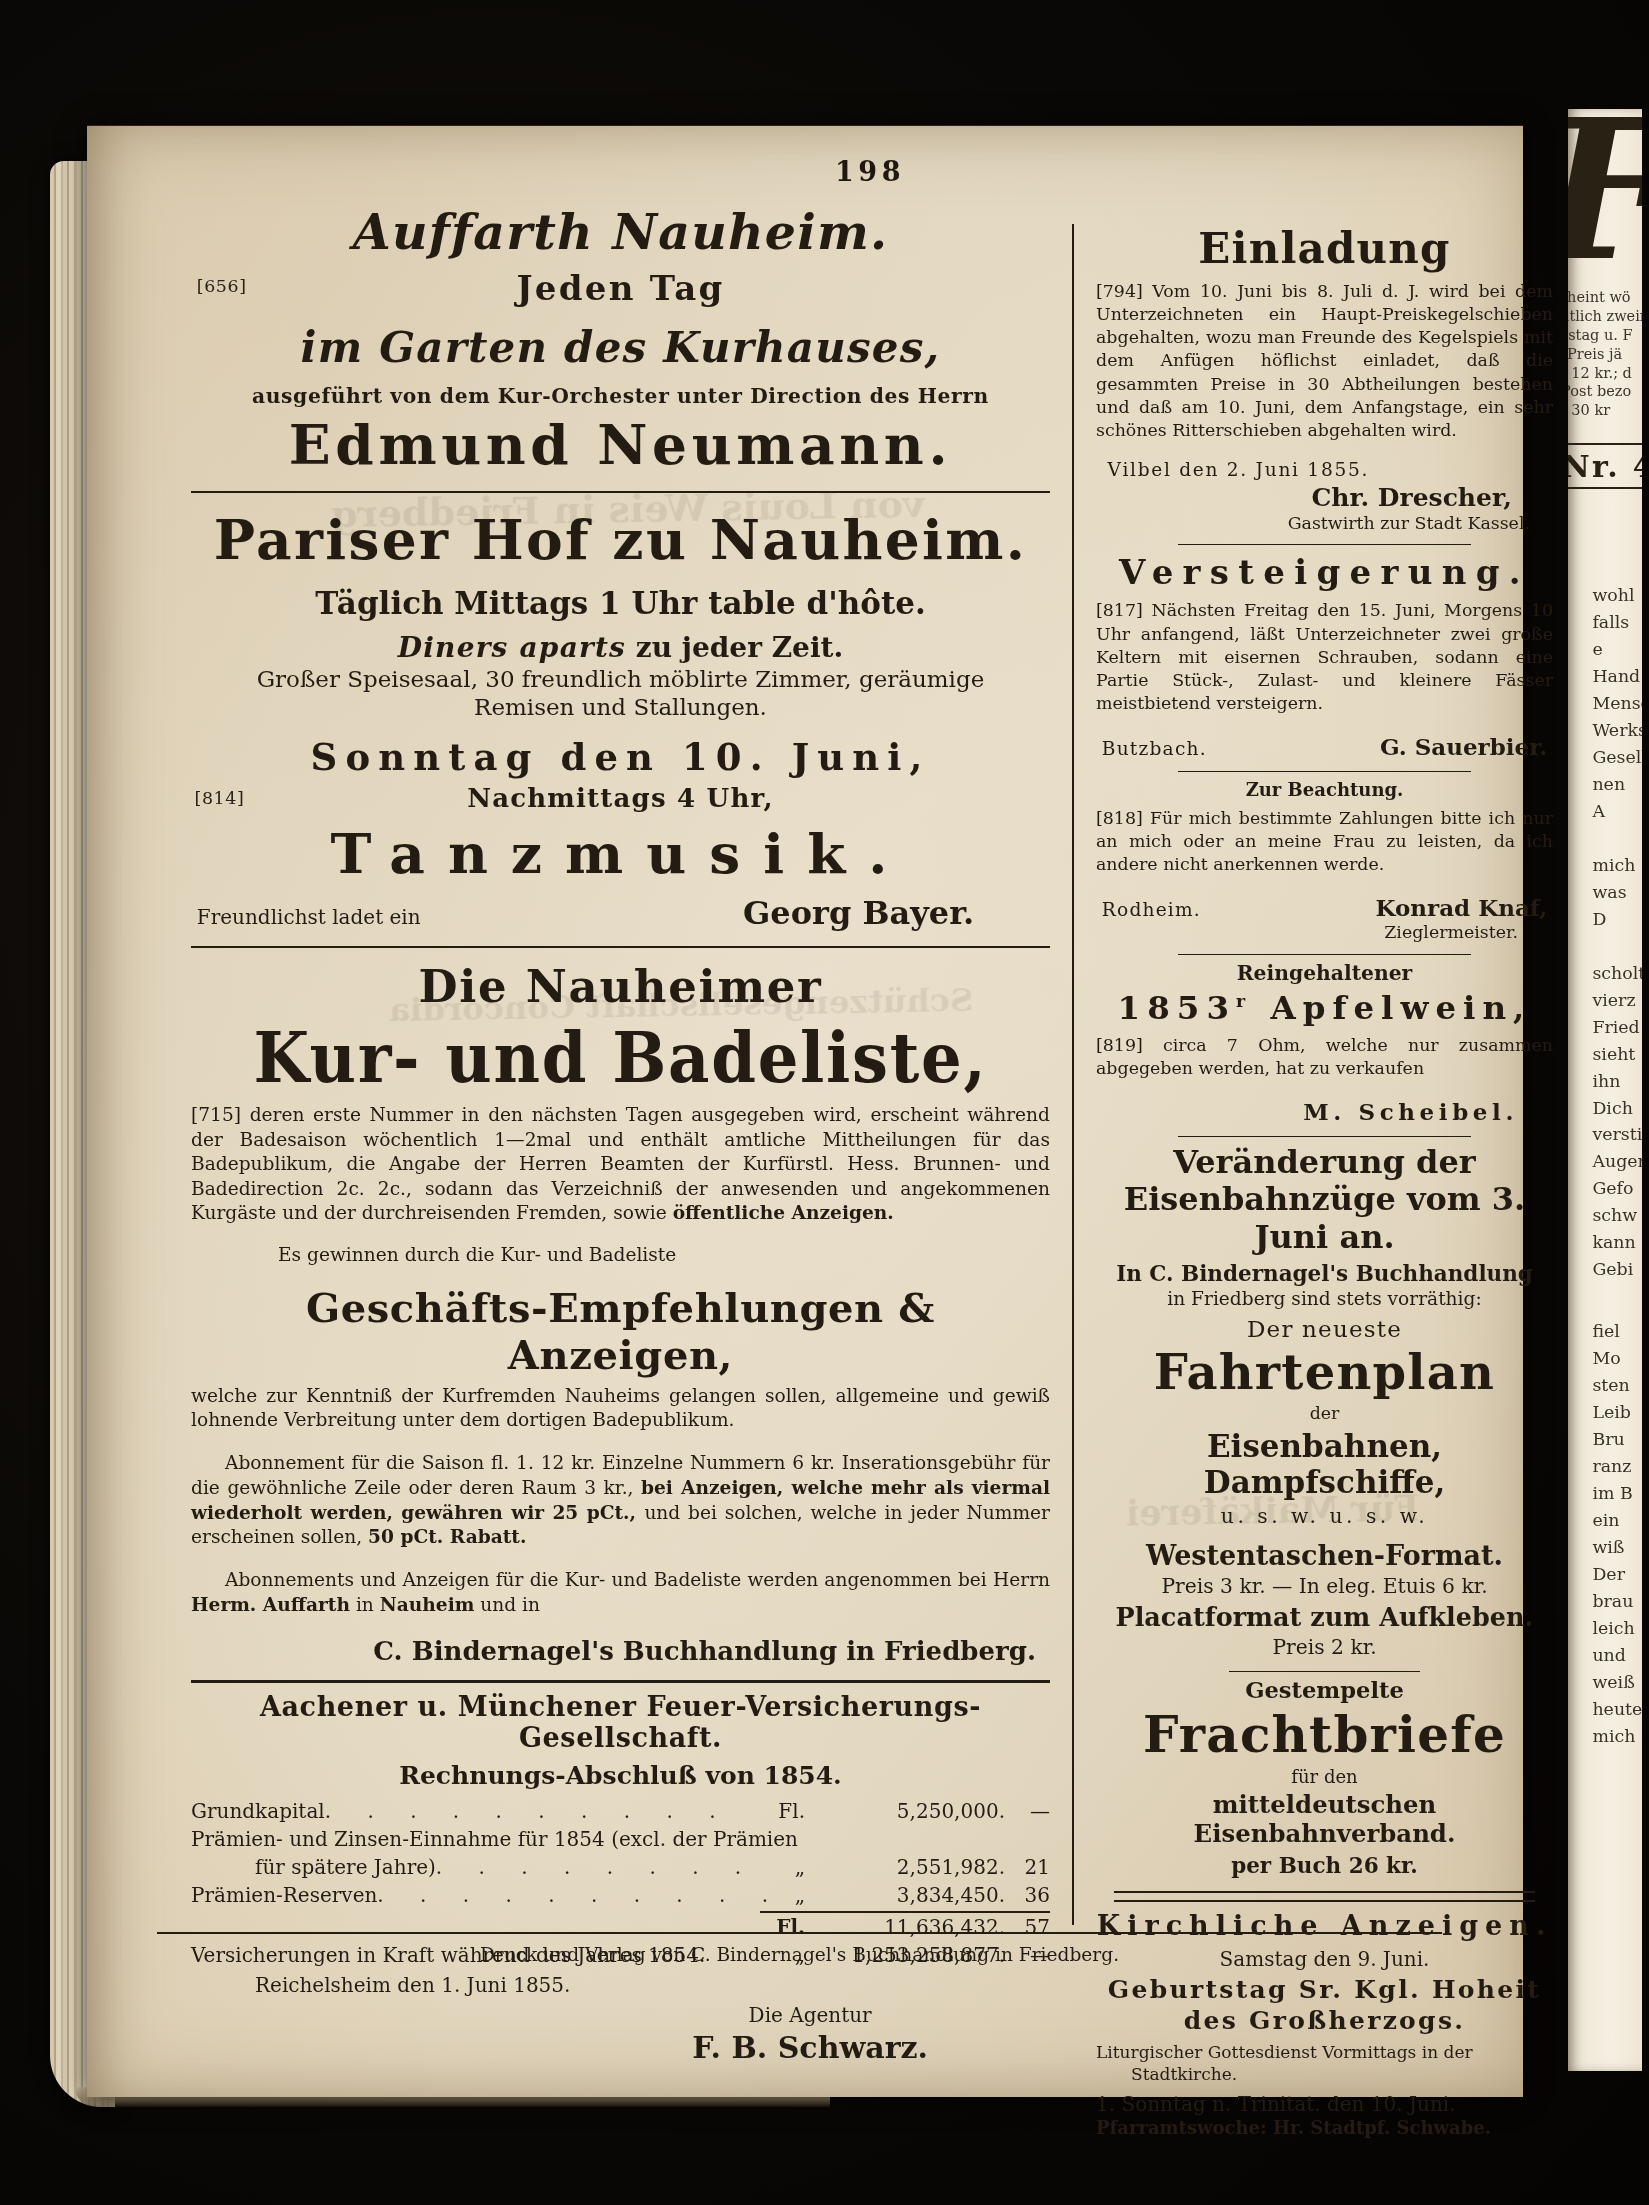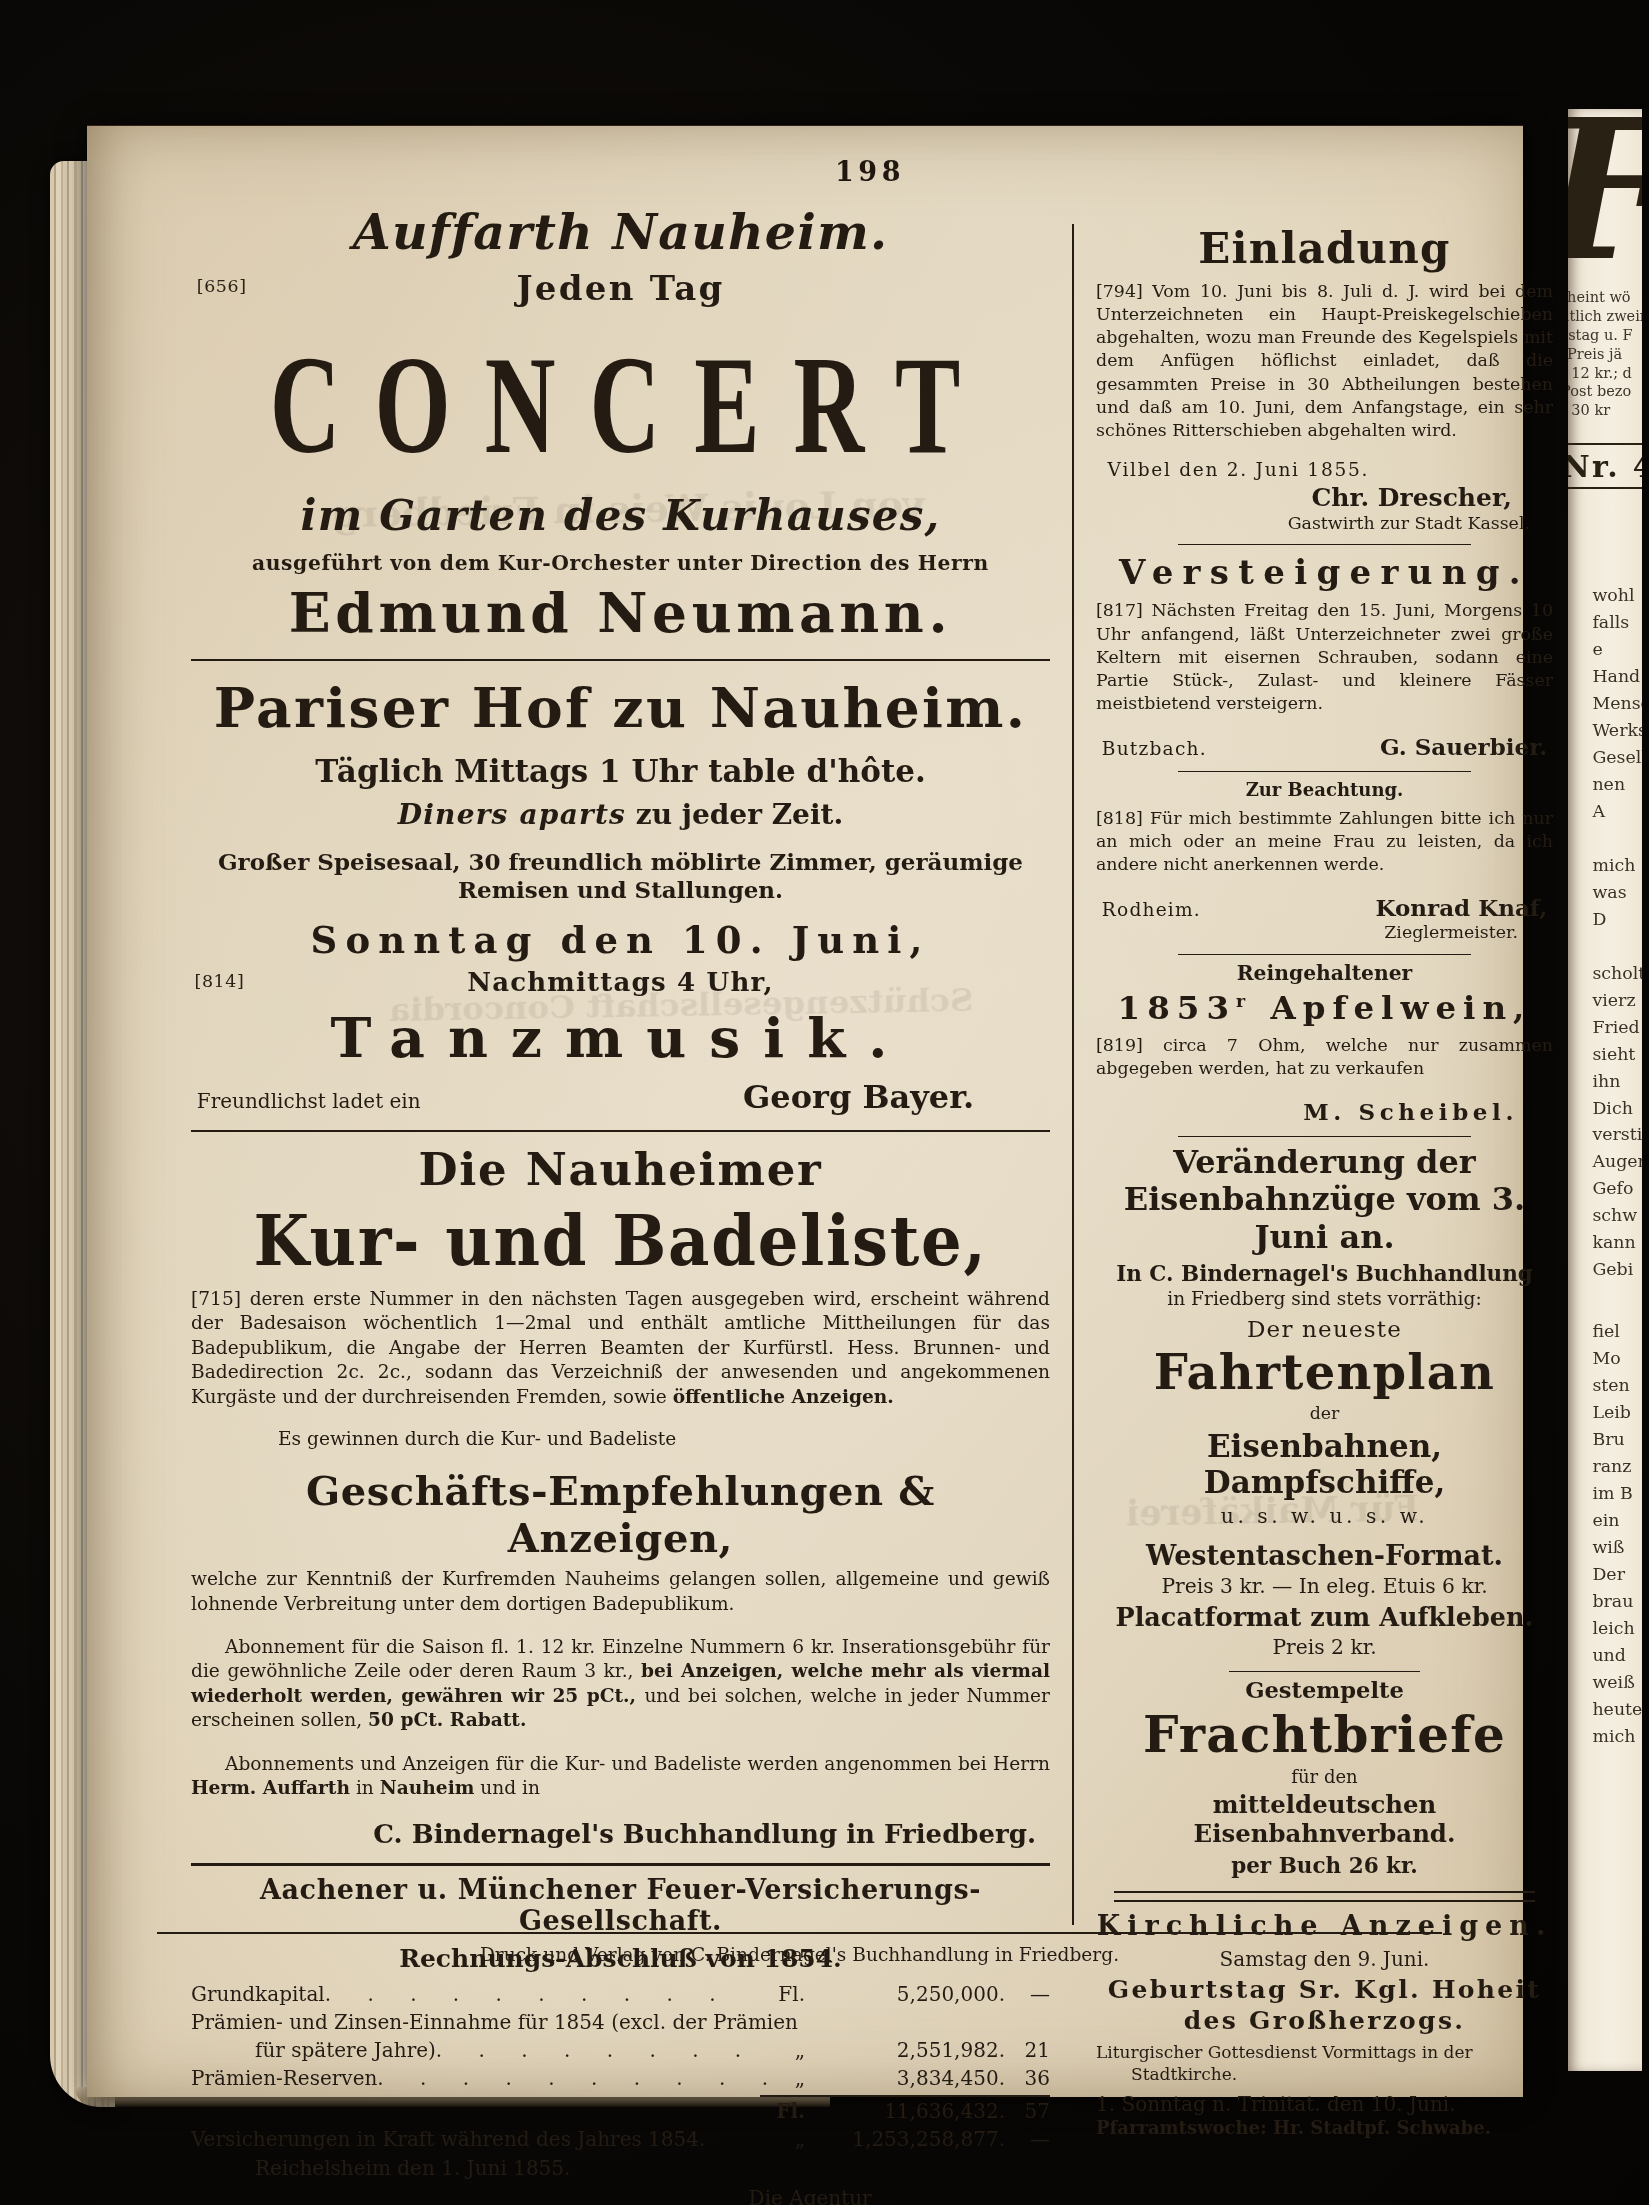--- a/index.html
+++ b/index.html
@@ -46,21 +46,21 @@
   .h-concert{margin-top:17.4px;height:150px;overflow:visible;}
   .h-concert span{display:inline-block;font-family:"Liberation Serif",serif;font-size:98px;font-weight:bold;
     letter-spacing:34px;transform:scaleY(1.42);transform-origin:top center;white-space:nowrap;margin-left:23px;}
   .h-garten{font-size:42px;font-weight:bold;font-style:italic;margin-top:15px;letter-spacing:1.2px;}
   .l-direction{font-size:20.3px;font-weight:bold;margin-top:11.6px;letter-spacing:0.6px;}
   .h-neumann{font-size:55px;font-weight:bold;margin-top:4.6px;letter-spacing:4.6px;}
   .h-pariser{font-size:55px;font-weight:bold;margin-top:14px;letter-spacing:2.3px;}
   .l-taeglich{font-size:31px;font-weight:bold;margin-top:12.8px;}
   .l-diners{font-size:28px;font-weight:bold;margin-top:9.3px;}
   .l-diners .it{letter-spacing:1.2px;}
-  .l-speise{font-size:23px;font-weight:bold;line-height:1.22;margin-top:17px;}
+  .l-speise{font-size:23px;font-weight:normal;line-height:1.22;margin-top:1px;}
   .h-sonntag{font-size:37px;font-weight:bold;margin-top:14px;letter-spacing:8.1px;}
   .nachm-row{position:relative;margin-top:4.6px;}
   .nachm-row .ref{position:absolute;left:3.5px;top:4.6px;}
   .l-nachm{font-size:26px;font-weight:bold;letter-spacing:1.2px;}
   .h-tanz{font-size:55px;font-weight:bold;margin-top:8.1px;letter-spacing:23px;}
   .invite-row{display:flex;justify-content:space-between;align-items:baseline;margin-top:8.1px;padding:0 5.8px;}
   .l-invite{font-size:20px;}
   .l-bayer{font-size:32px;font-weight:bold;margin-right:70px;}
   .h-nauheimer{font-size:45px;font-weight:bold;margin-top:11.6px;letter-spacing:1.7px;}
   .h-badeliste{font-size:64px;font-weight:bold;margin-top:3.5px;letter-spacing:1.7px;transform:scaleY(1.08);transform-origin:top center;}
@@ -167,23 +167,20 @@
     <div class="col-divider"></div>
 
     <div class="col col-left">
 
       <section>
         <div class="h-soolbad ctr">Auffarth Nauheim.</div>
         <div class="jeden-row ctr">
           <span class="ref">[656]</span>
           <span class="h-jeden">Jeden Tag</span>
         </div>
-        <div class="h-concert ctr">
-          <span>CONCERT</span>
-        </div>
         <div class="h-garten ctr">im Garten des Kurhauses,</div>
         <div class="l-direction ctr">ausgeführt von dem Kur-Orchester unter Direction des Herrn</div>
         <div class="h-neumann ctr">Edmund Neumann.</div>
       </section>
 
       <hr class="rule">
 
       <section>
         <div class="h-pariser ctr">Pariser Hof zu Nauheim.</div>
         <div class="l-taeglich ctr">Täglich Mittags 1 Uhr table d'hôte.</div>

